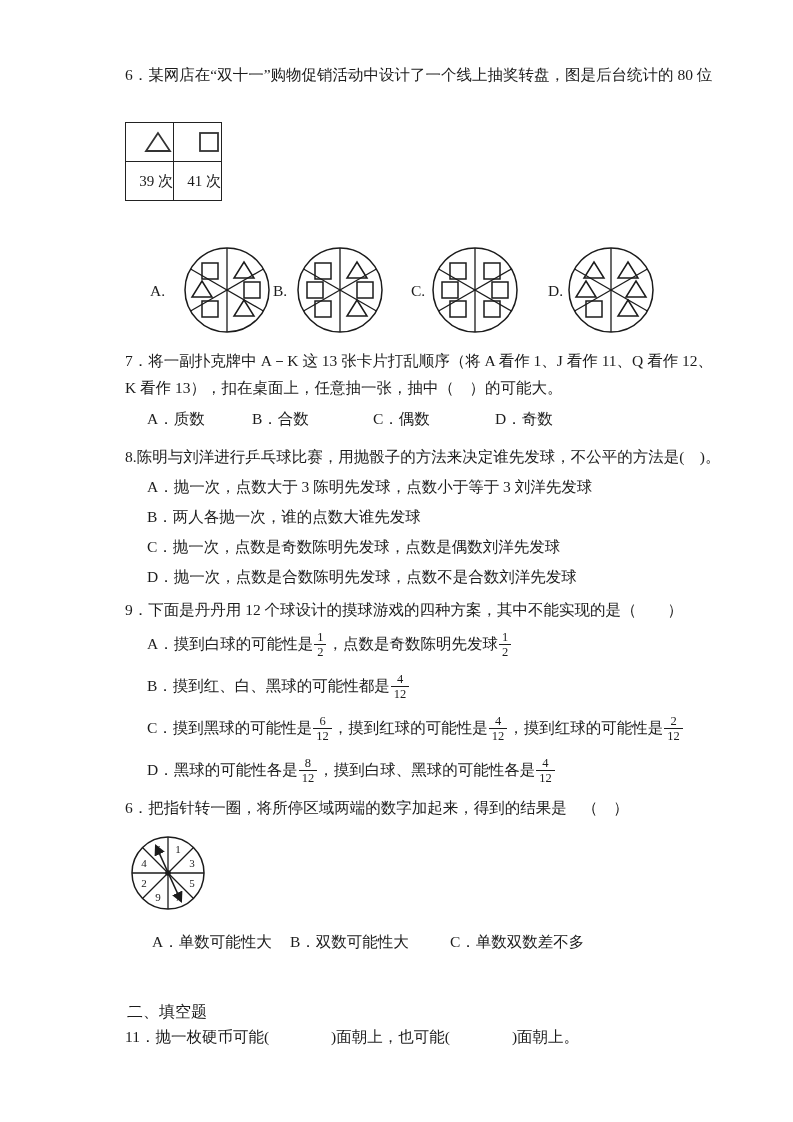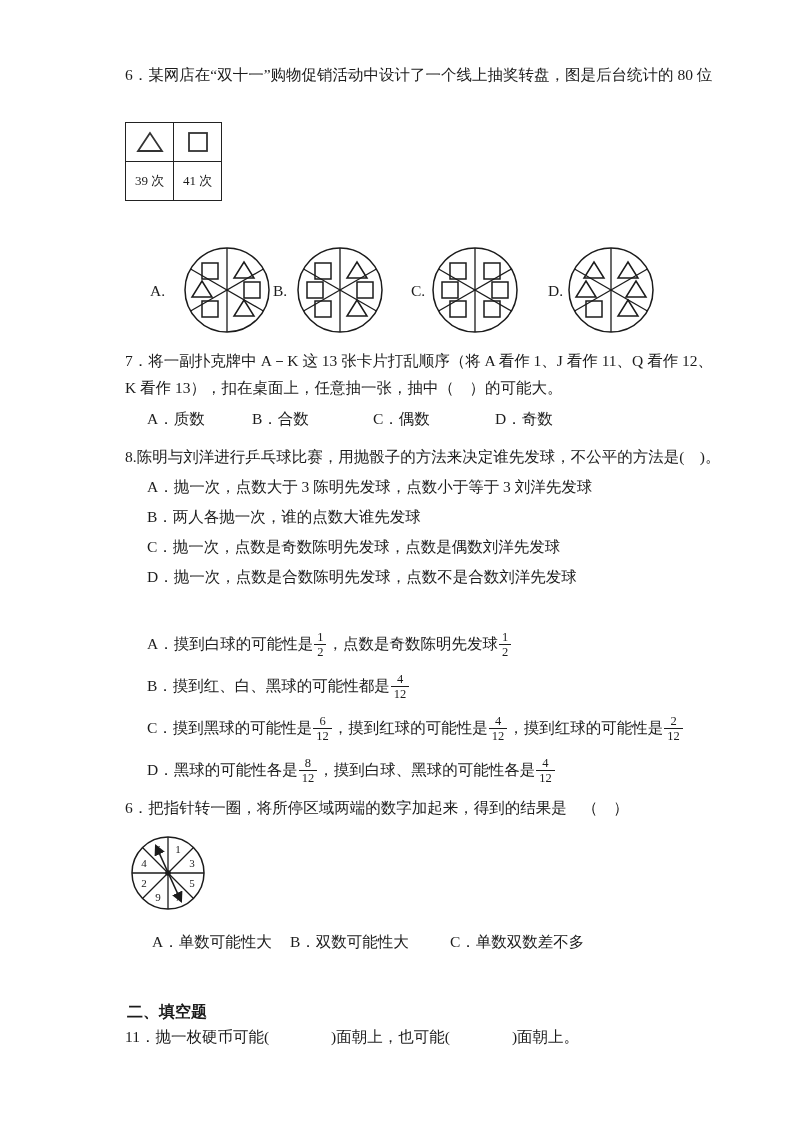--- a/index.html
+++ b/index.html
@@ -6,27 +6,27 @@
   .page{position:relative;width:793px;height:1122px;background:#ffffff;overflow:hidden;
         font-family:"Liberation Serif","DejaVu Serif",serif;font-size:15.5px;color:#1b1b1b;}
   .line{position:absolute;white-space:nowrap;line-height:22px;}
   .opt{position:absolute;white-space:nowrap;line-height:22px;}
   .fracline{position:absolute;white-space:nowrap;height:36px;display:flex;align-items:center;}
   .frac{display:inline-block;text-align:center;font-size:12.5px;line-height:1.12;
         vertical-align:middle;margin:0 1px;}
   .frac .num{display:block;padding:0 3px;}
   .frac .den{display:block;border-top:1.3px solid #1b1b1b;padding:0 3px;}
   table.q6table{position:absolute;left:125px;top:122px;border-collapse:collapse;}
-  table.q6table td{border:1.6px solid #222;width:47px;height:38px;text-align:center;
-        vertical-align:middle;font-size:13px;padding:0;}
+  table.q6table td{border:1.6px solid #222;width:47px;height:38px;text-align:right;
+        vertical-align:middle;font-size:15px;padding:0;}
   .wheel{position:absolute;width:90px;height:90px;}
   .spinner{position:absolute;width:100px;height:100px;}
   .sh{fill:none;stroke:#1b1b1b;stroke-width:1.5;}
   .ln{stroke:#1b1b1b;stroke-width:1.3;}
-  .sectionTitle{font-weight:bold;font-size:16px;}
+  .sectionTitle{font-weight:normal;font-size:16px;}
   .sym svg{display:inline-block;vertical-align:middle;}
 </style>
 </head>
 <body>
 
 <div class="page">
 
   <div class="line" style="left:125px;top:64px">6．某网店在“双十一”购物促销活动中设计了一个线上抽奖转盘，图是后台统计的 80 位</div>
 
   <table class="q6table">
@@ -112,20 +112,21 @@
   <div class="opt" style="left:252px;top:408px">B．合数</div>
   <div class="opt" style="left:373px;top:408px">C．偶数</div>
   <div class="opt" style="left:495px;top:408px">D．奇数</div>
 
   <div class="line" style="left:125px;top:446px">8.陈明与刘洋进行乒乓球比赛，用抛骰子的方法来决定谁先发球，不公平的方法是(　)。</div>
   <div class="opt" style="left:147px;top:476px">A．抛一次，点数大于 3 陈明先发球，点数小于等于 3 刘洋先发球</div>
   <div class="opt" style="left:147px;top:506px">B．两人各抛一次，谁的点数大谁先发球</div>
   <div class="opt" style="left:147px;top:536px">C．抛一次，点数是奇数陈明先发球，点数是偶数刘洋先发球</div>
   <div class="opt" style="left:147px;top:566px">D．抛一次，点数是合数陈明先发球，点数不是合数刘洋先发球</div>
 
+  <div class="line" style="left:125px;top:599px">9．下面是丹丹用 12 个球设计的摸球游戏的四种方案，其中不能实现的是（　　）</div>
   <div class="fracline" style="left:147px;top:626px">
       <span>A．摸到白球的可能性是</span>
       <span class="frac">
         <span class="num">1</span>
         <span class="den">2</span>
       </span>
       <span>，点数是奇数陈明先发球</span>
       <span class="frac">
         <span class="num">1</span>
         <span class="den">2</span>

